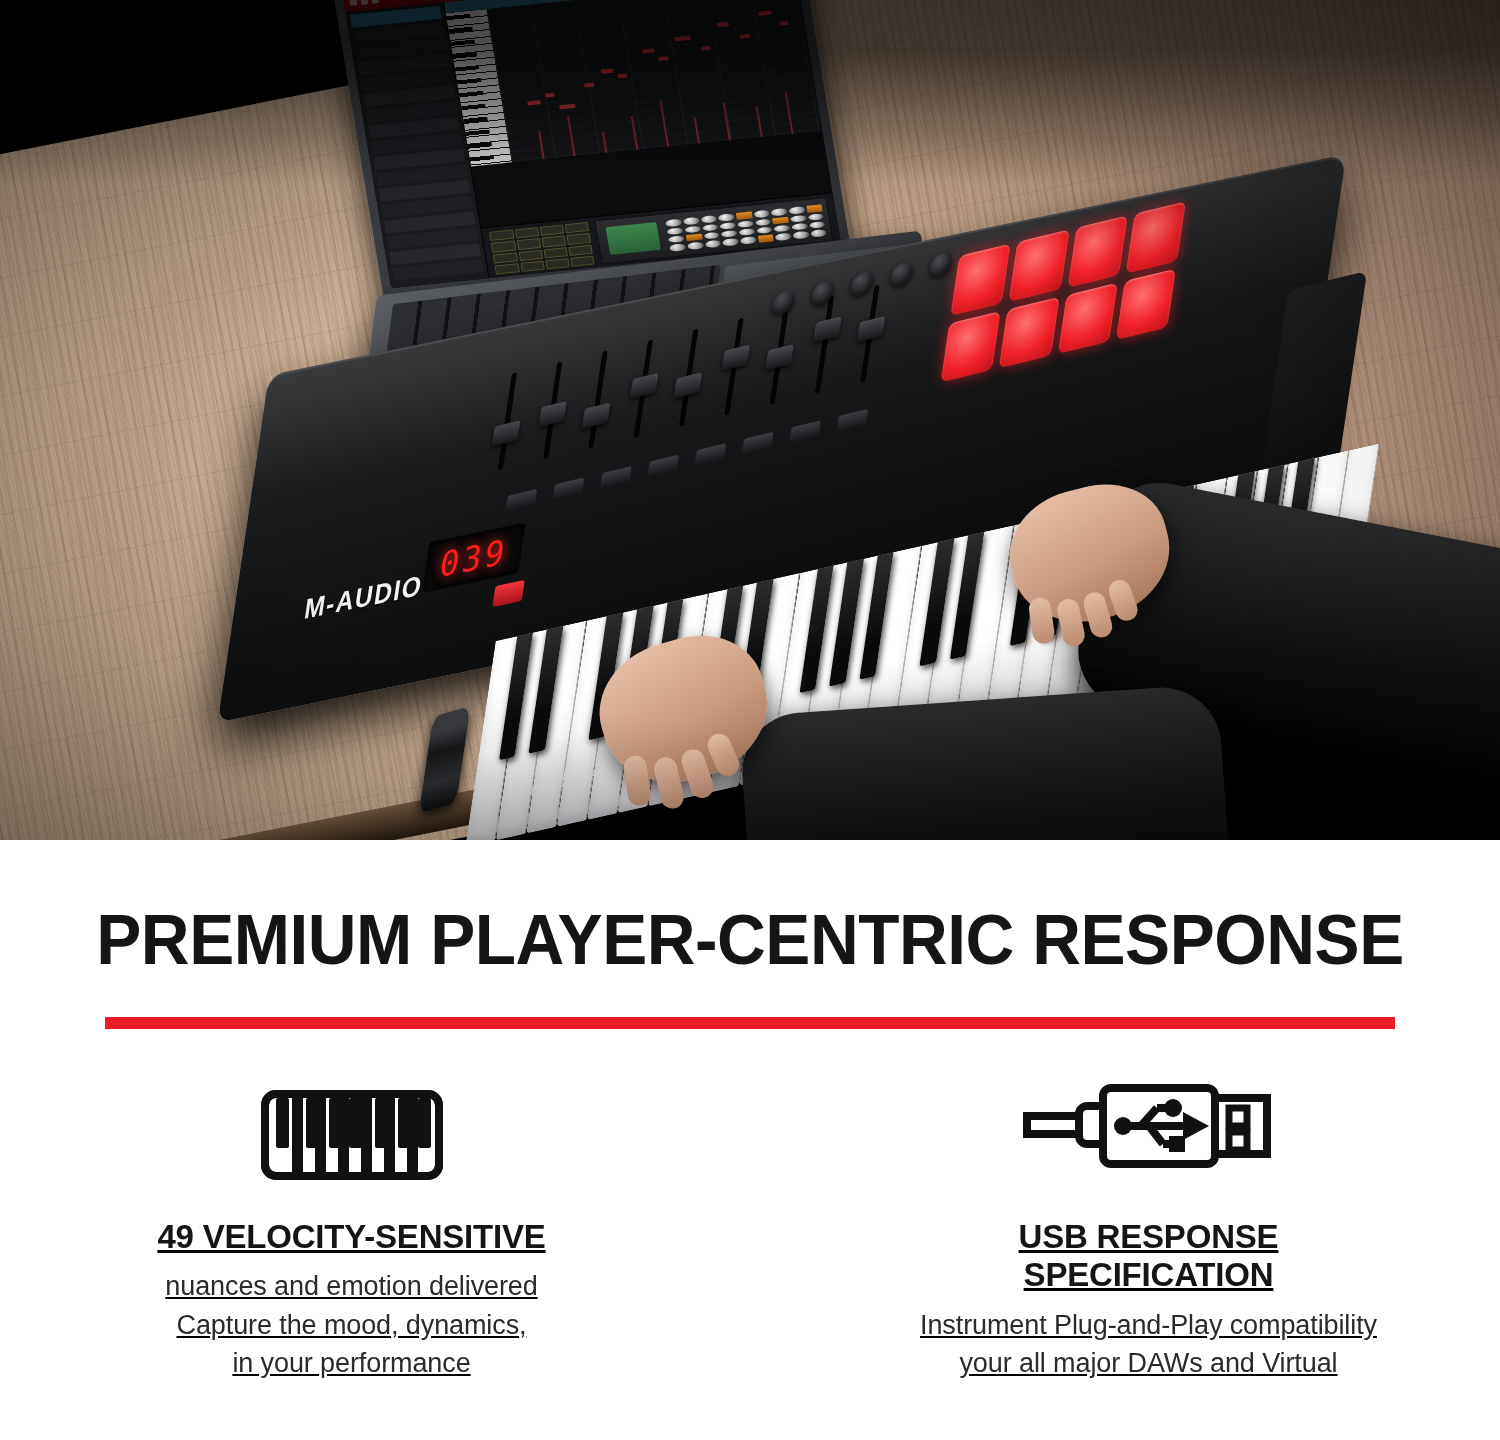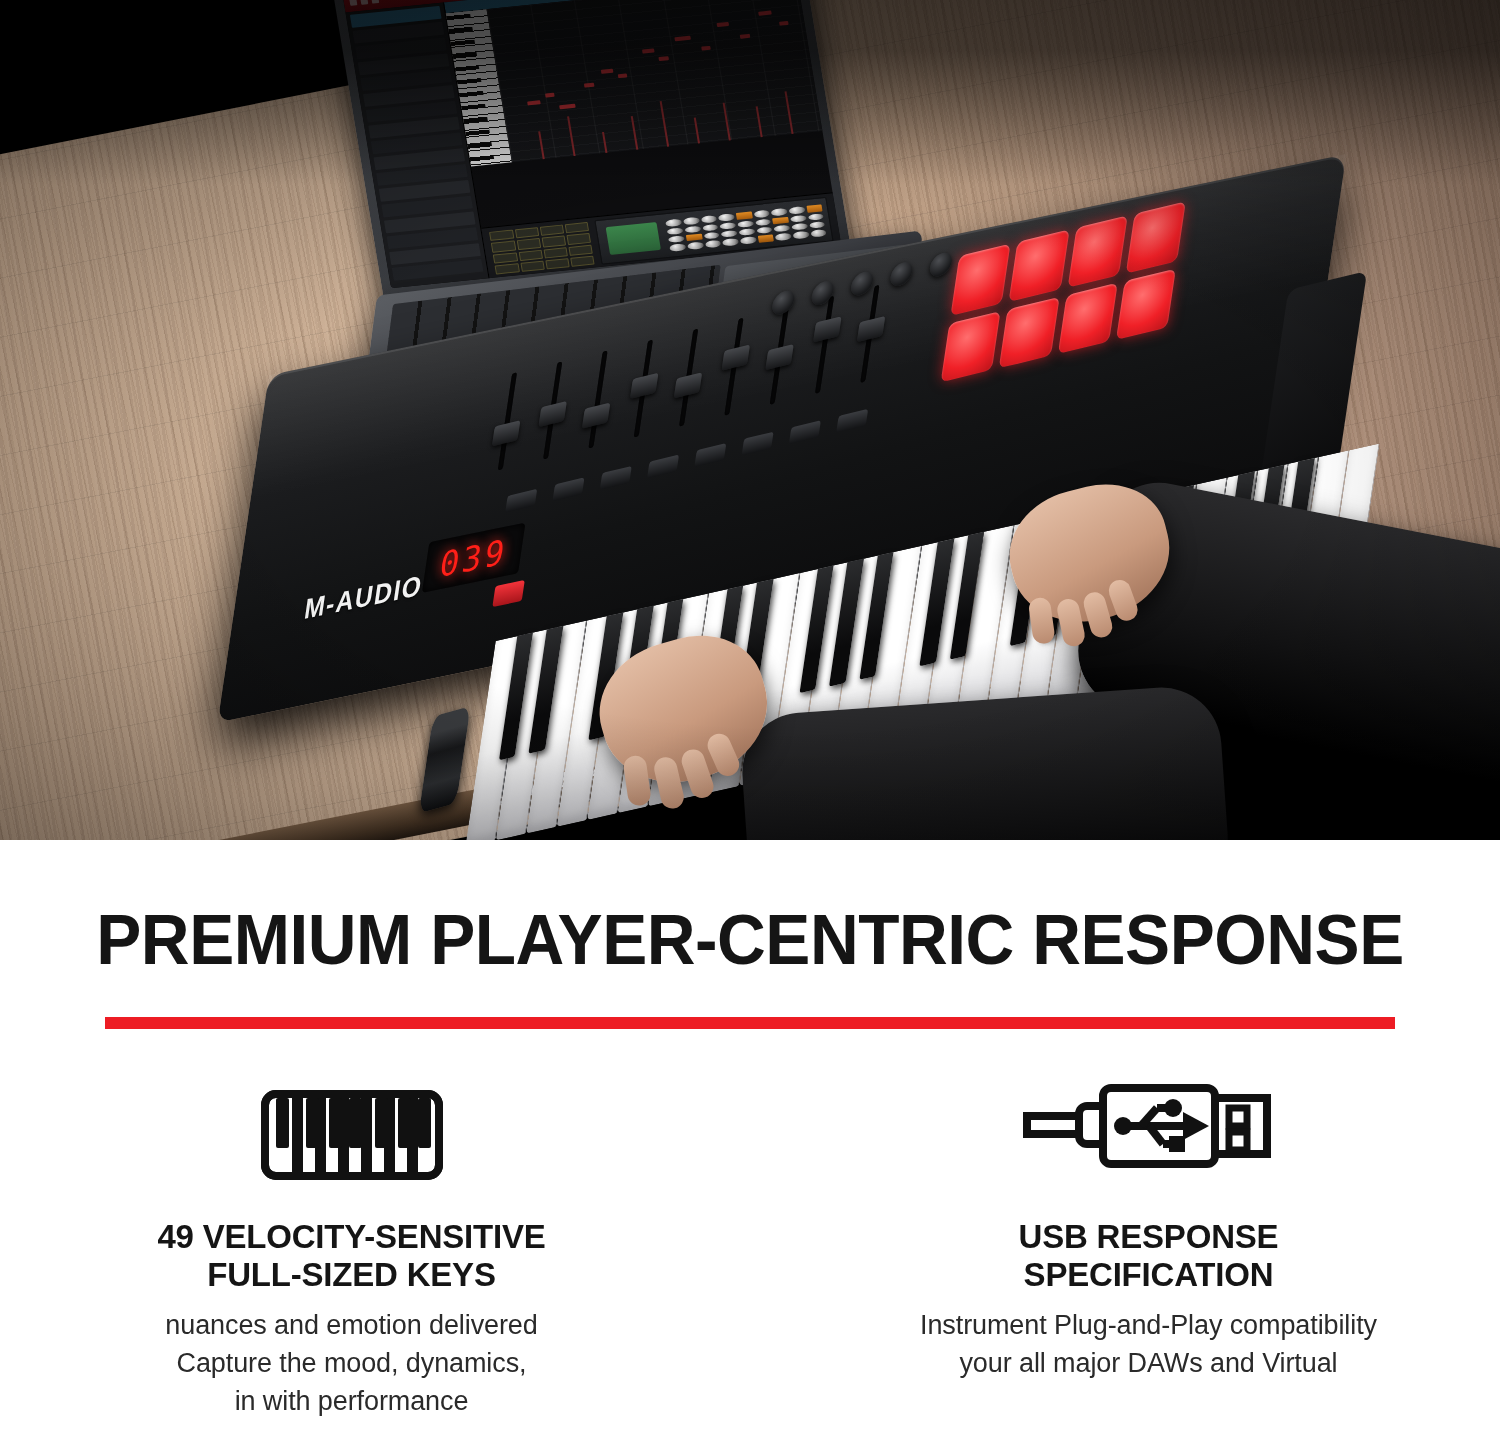--- a/index.html
+++ b/index.html
@@ -198,21 +198,21 @@
   
   .lower { position:absolute; left:0; top:840px; width:1500px; height:600px; background:#fff; }
   .headline {
     position:absolute; left:0; top:60px; width:1500px; text-align:center;
     color:#151515; font-size:70px; font-weight:700; letter-spacing:-0.5px;
     transform:scaleX(.965); transform-origin:50% 50%;
     white-space:nowrap;
   }
   .rule { position:absolute; left:105px; top:177px; width:1290px; height:12px; background:#ED1C24; }
 
-  .features { position:absolute; left:0; top:240px; width:1500px; display:flex; }
+  .features { position:absolute; left:0; top:240px; width:1500px; display:flex;text-decoration:underline; }
   .feature { flex:1; display:flex; flex-direction:column; align-items:center; }
   .feature.left-col { padding-right:42px; }
   .feature.right-col { padding-left:52px; }
   .ficon { height:100px; display:flex; align-items:flex-end; justify-content:center; }
   .ftitle { margin-top:38px; text-align:center; color:#151515;
             font-size:33px; font-weight:700; line-height:1.16; letter-spacing:-0.2px; }
   .fdesc { margin-top:11px; text-align:center; color:#2a2a2a;
            font-size:27px; font-weight:400; line-height:1.42; letter-spacing:-0.1px; }
   .fdesc div { white-space:nowrap; }
 </style>
@@ -543,26 +543,25 @@
               <rect x="88" y="8" width="13" height="50" rx="2"></rect>
               <rect x="114" y="8" width="13" height="50" rx="2"></rect>
               <rect x="137" y="8" width="13" height="50" rx="2"></rect>
               <rect x="157" y="8" width="13" height="50" rx="2"></rect>
             </g>
             <rect x="4" y="4" width="174" height="82" rx="11" ry="11" fill="none" stroke="#111" stroke-width="8"></rect>
           </svg>
         </div>
         <div class="ftitle">
           <div>49 VELOCITY-SENSITIVE</div>
-          <div>FULL-SIZED KEYS</div>
         </div>
         <div class="fdesc">
           <div>nuances and emotion delivered</div>
           <div>Capture the mood, dynamics,</div>
-          <div>in with performance</div>
+          <div>in your performance</div>
         </div>
       </div>
 
       <div class="feature right-col">
         <div class="ficon">
           <svg width="252" height="108" viewBox="0 0 252 108" aria-hidden="true">
 
             <rect x="4" y="44" width="56" height="18" fill="none" stroke="#111" stroke-width="8"></rect>
 
             <rect x="56" y="34" width="30" height="38" rx="8" fill="#fff" stroke="#111" stroke-width="8"></rect>

